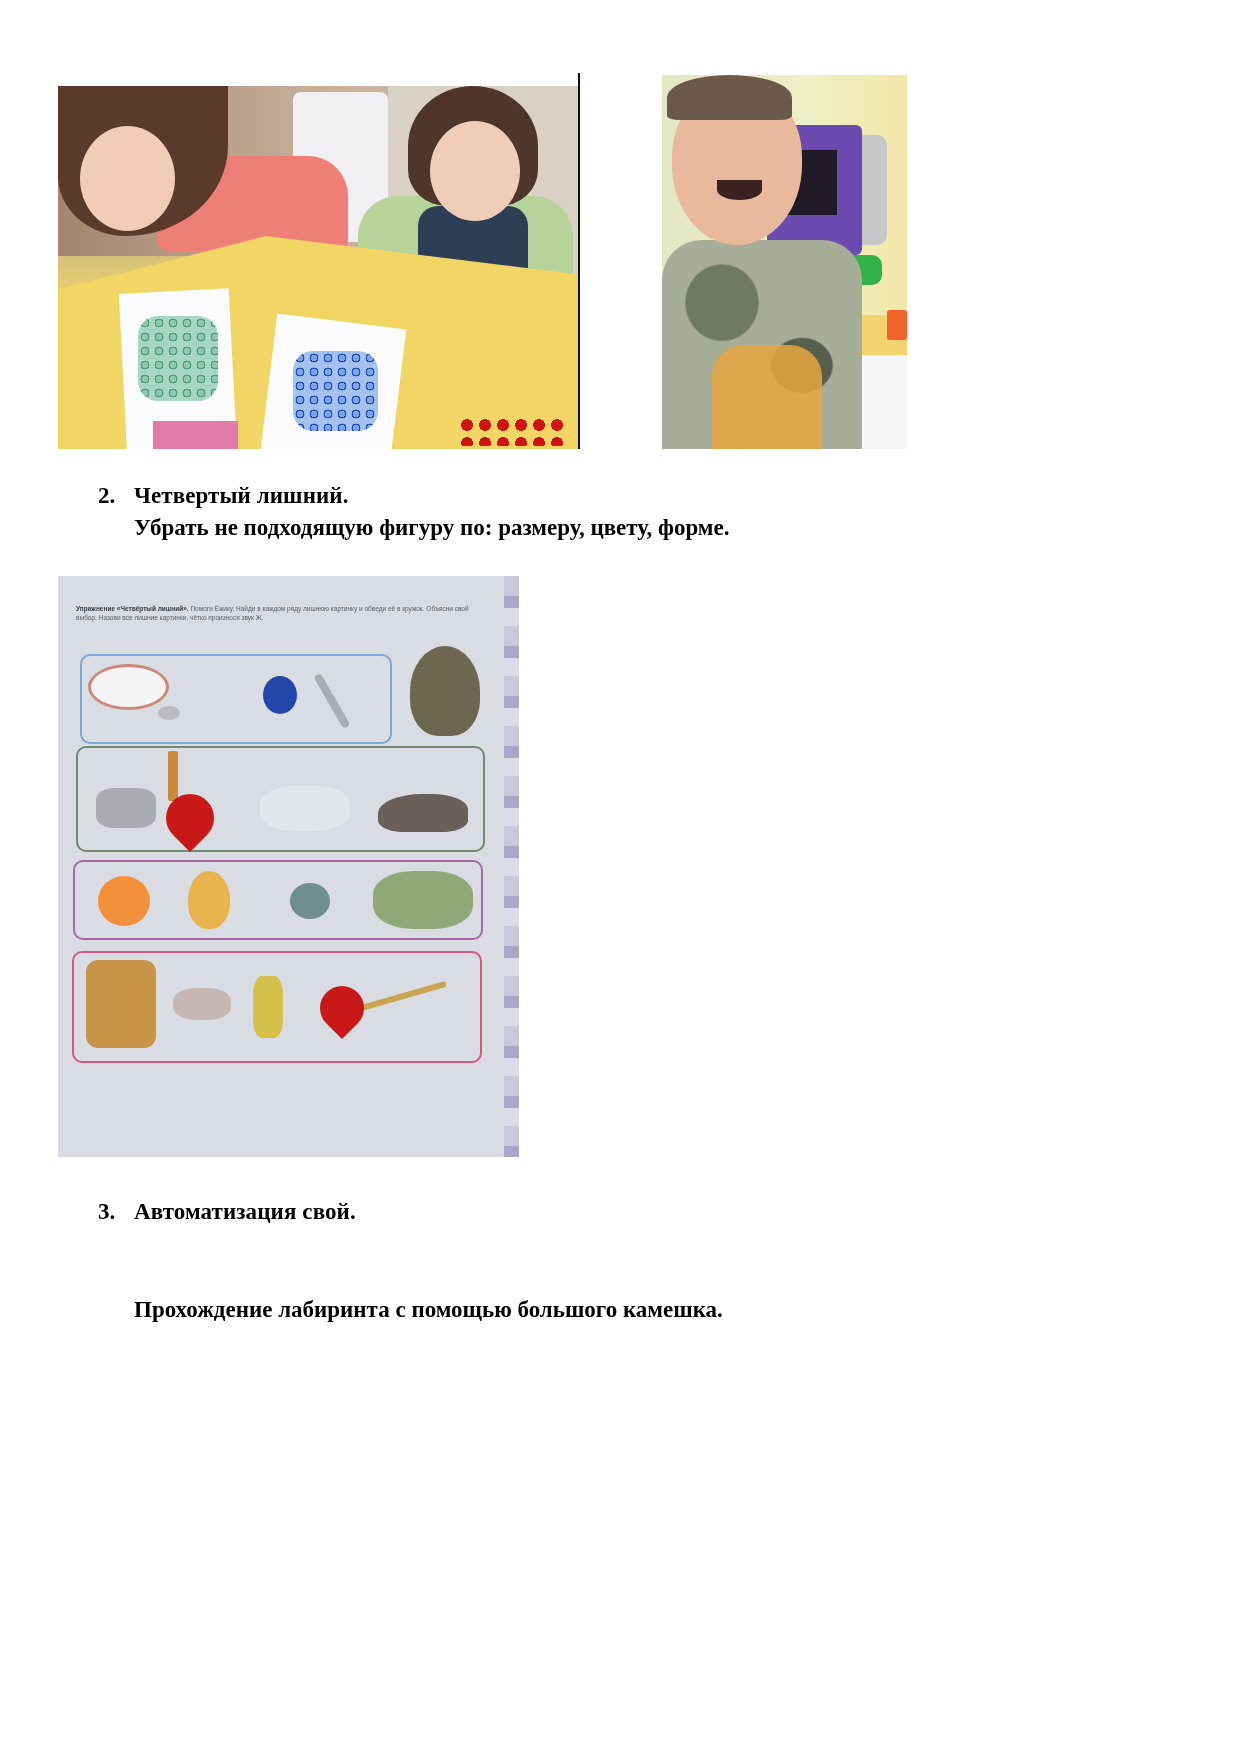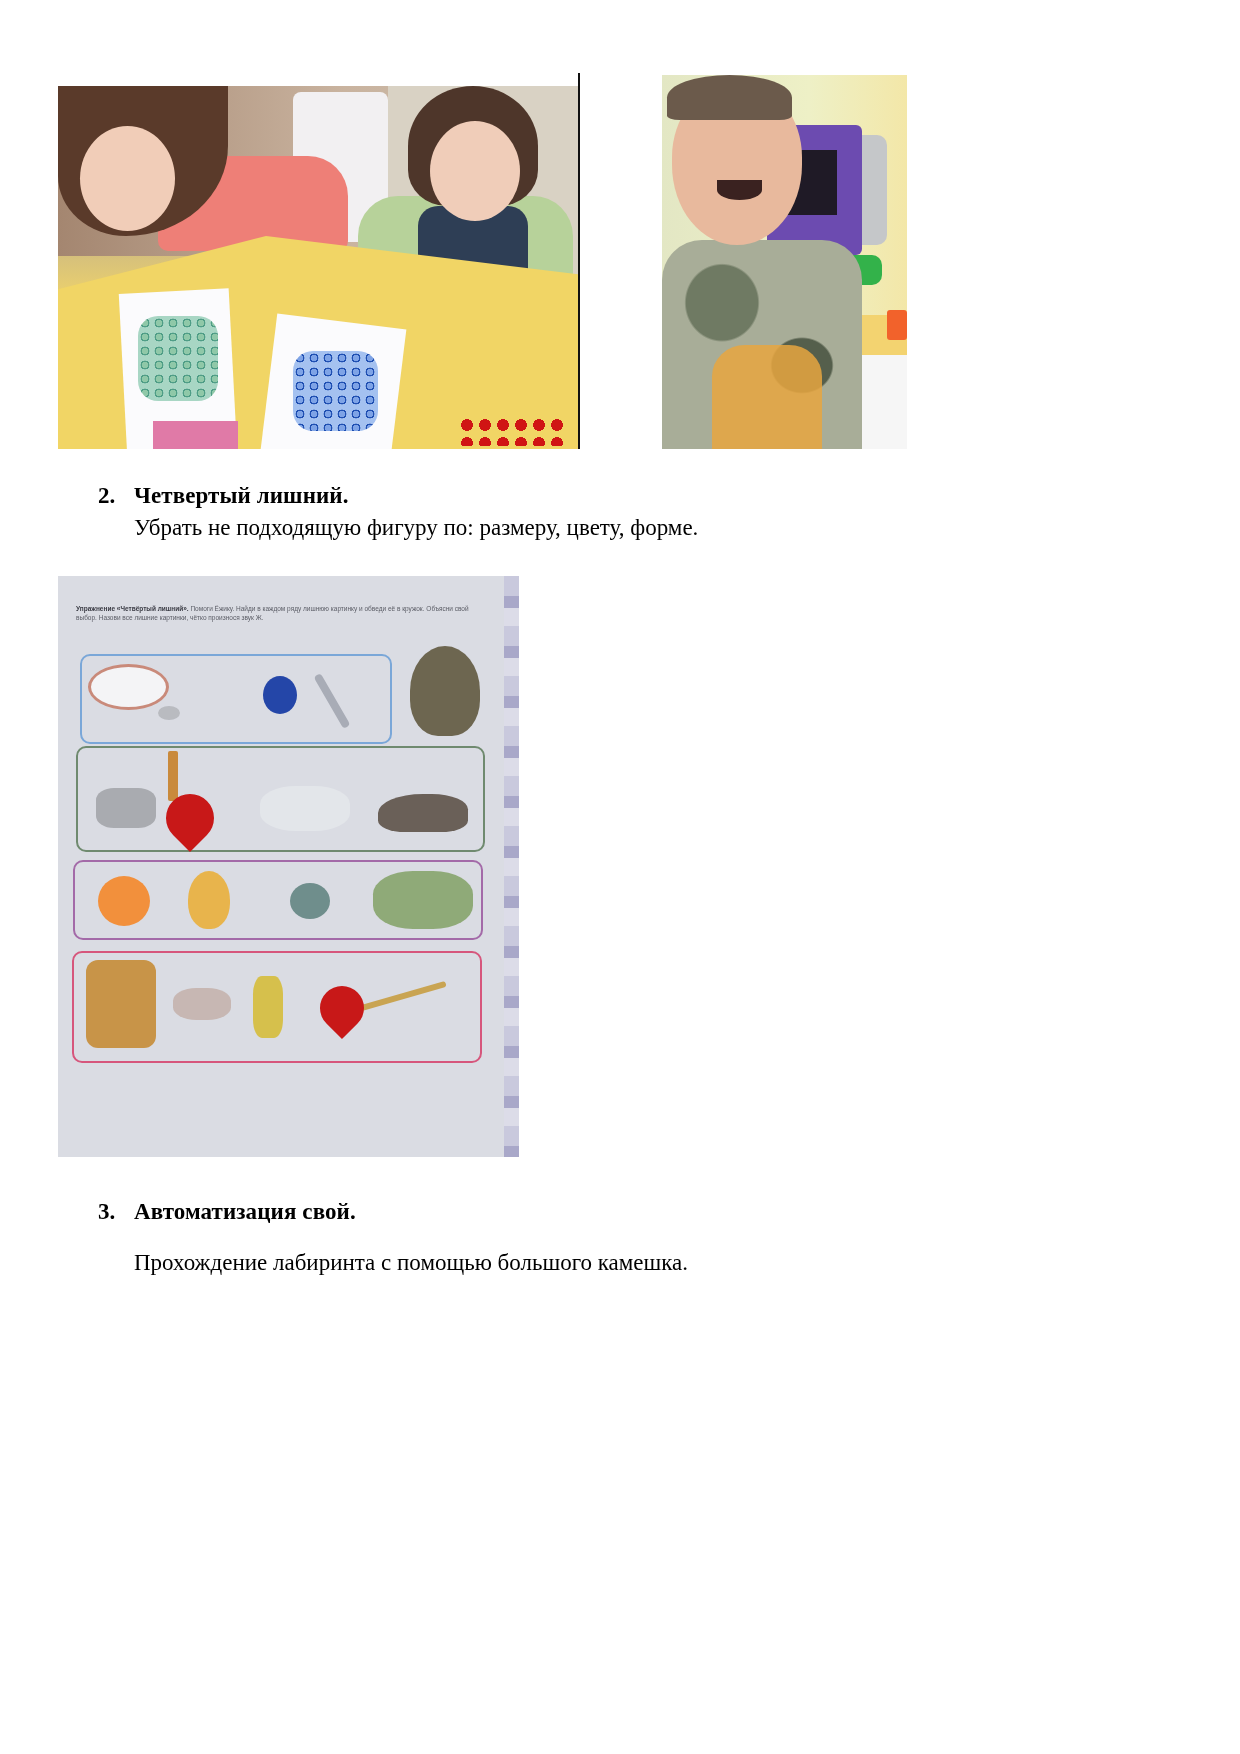--- a/index.html
+++ b/index.html
@@ -108,21 +108,21 @@
   <div class="abs p2-shirt"></div>
   <div class="abs p2-print"></div>
   <div class="abs p2-head"></div>
   <div class="abs p2-hair"></div>
   <div class="abs p2-mouth"></div>
 </div>
 
 <div class="heading" style="top:483px;">
   <span class="num">2.</span><span>Четвертый лишний.</span>
 </div>
-<div class="body-text" style="top:515px;">Убрать не подходящую фигуру по: размеру, цвету, форме.</div>
+<div class="body-text" style="top:515px;font-weight:bold;">Убрать не подходящую фигуру по: размеру, цвету, форме.</div>
 
 <div id="photo3" class="abs">
   <div class="abs p3-instr">
     <b>Упражнение «Четвёртый лишний».</b>
     <span>Помоги Ёжику. Найди в каждом ряду лишнюю картинку и обведи её в кружок. Объясни свой выбор. Назови все лишние картинки, чётко произнося звук Ж.</span>
   </div>
 
   <div class="p3-row" style="left:22px;top:78px;width:308px;height:86px;border-color:#7aa7d8;"></div>
   <div class="p3-item" style="left:30px;top:88px;width:75px;height:40px;border:3px solid #c98a7a;background:#f4f4f6;"></div>
   <div class="p3-item" style="left:100px;top:130px;width:22px;height:14px;background:#b9bbc0;"></div>
@@ -149,13 +149,13 @@
   <div class="p3-item" style="left:195px;top:400px;width:30px;height:62px;background:#d6c04c;border-radius:30%;"></div>
   <div class="p3-item" style="left:280px;top:420px;width:110px;height:6px;background:#c9a452;border-radius:3px;transform:rotate(-16deg);"></div>
   <div class="p3-item" style="left:262px;top:410px;width:44px;height:44px;background:#c81818;border-radius:50% 50% 50% 0;transform:rotate(-45deg);"></div>
 
   <div class="abs p3-edge"></div>
 </div>
 
 <div class="heading" style="top:1199px;">
   <span class="num">3.</span><span>Автоматизация свой.</span>
 </div>
-<div class="body-text" style="top:1250px;">Прохождение лабиринта с помощью большого камешка.</div>
+<div class="body-text" style="top:1297px;font-weight:bold;">Прохождение лабиринта с помощью большого камешка.</div>
 
 </body></html>

